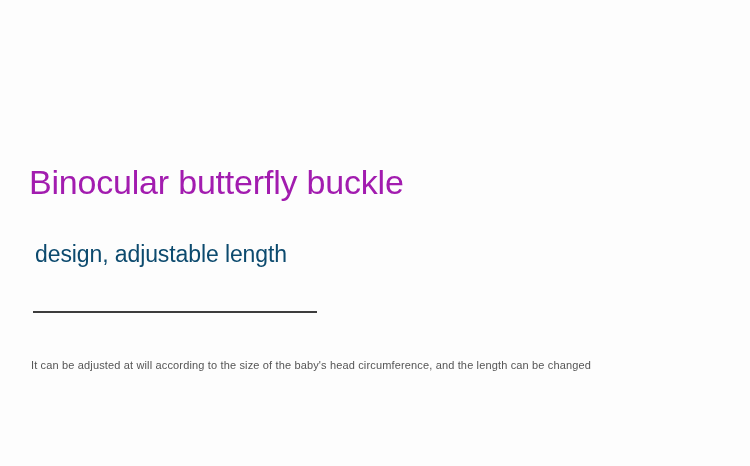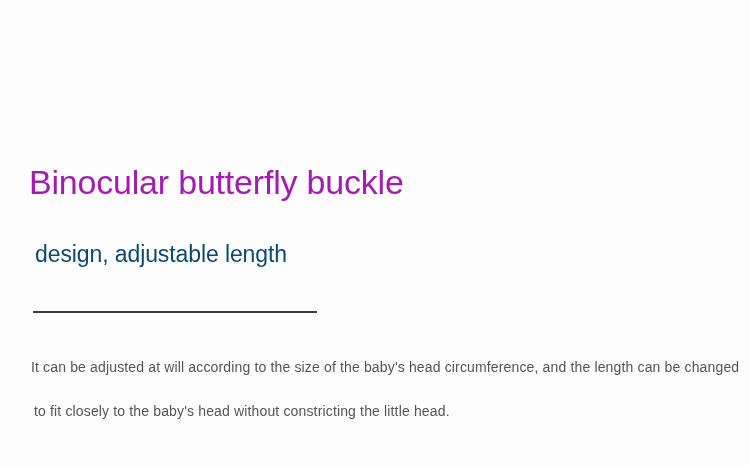--- a/index.html
+++ b/index.html
@@ -87,21 +87,21 @@
 
   
   .body-copy {
     position: absolute;
     left: 31px;
     top: 360px;
     width: 600px;
   }
   .body-line {
     display: block;
-    font-size: 14px;
+    font-size: 11px;
     color: #555555;
     letter-spacing: 0.15px;
     white-space: nowrap;
     line-height: 1.0;
   }
   .body-line.l1 { margin-bottom: 30px; }
   .body-line.l2 { margin-left: 3px; }
 </style>
 </head>
 <body>
@@ -110,16 +110,15 @@
 
 
   <div class="heading">Binocular butterfly buckle</div>
 
   <div class="subheading">design, adjustable length</div>
 
   <div class="divider"></div>
 
   <div class="body-copy">
     <span class="body-line l1">It can be adjusted at will according to the size of the baby's head circumference, and the length can be changed</span>
-    <span class="body-line l2">to fit closely to the baby's head without constricting the little head.</span>
   </div>
 
 </div>
 
 </body></html>

